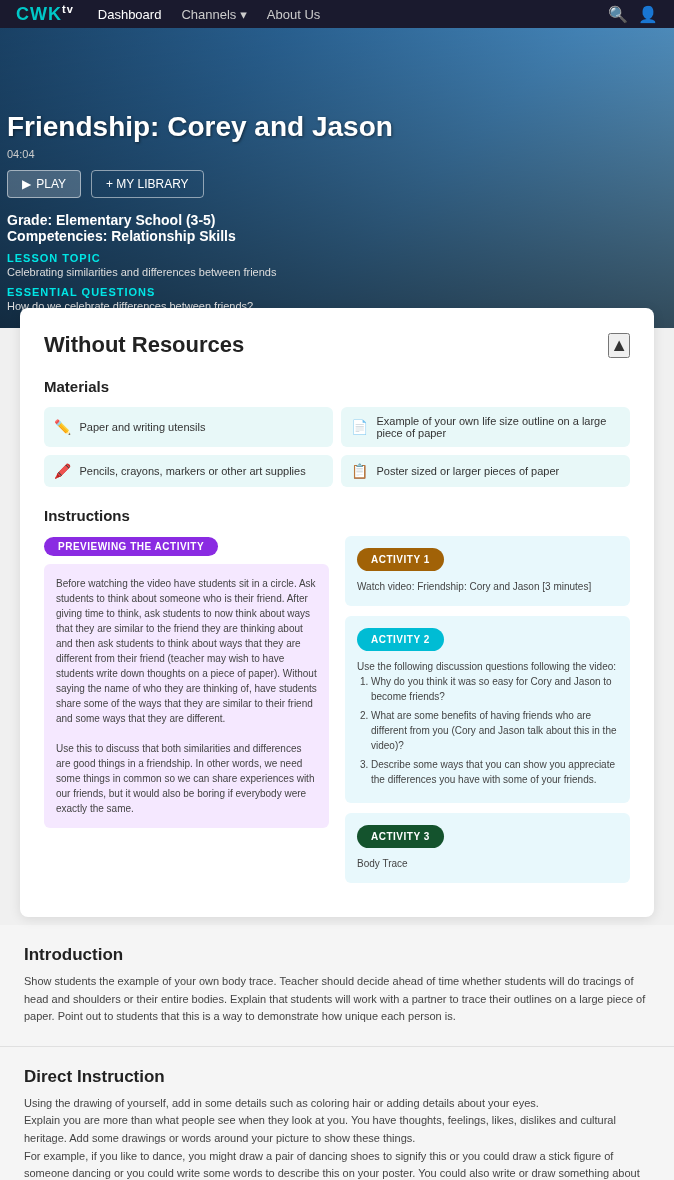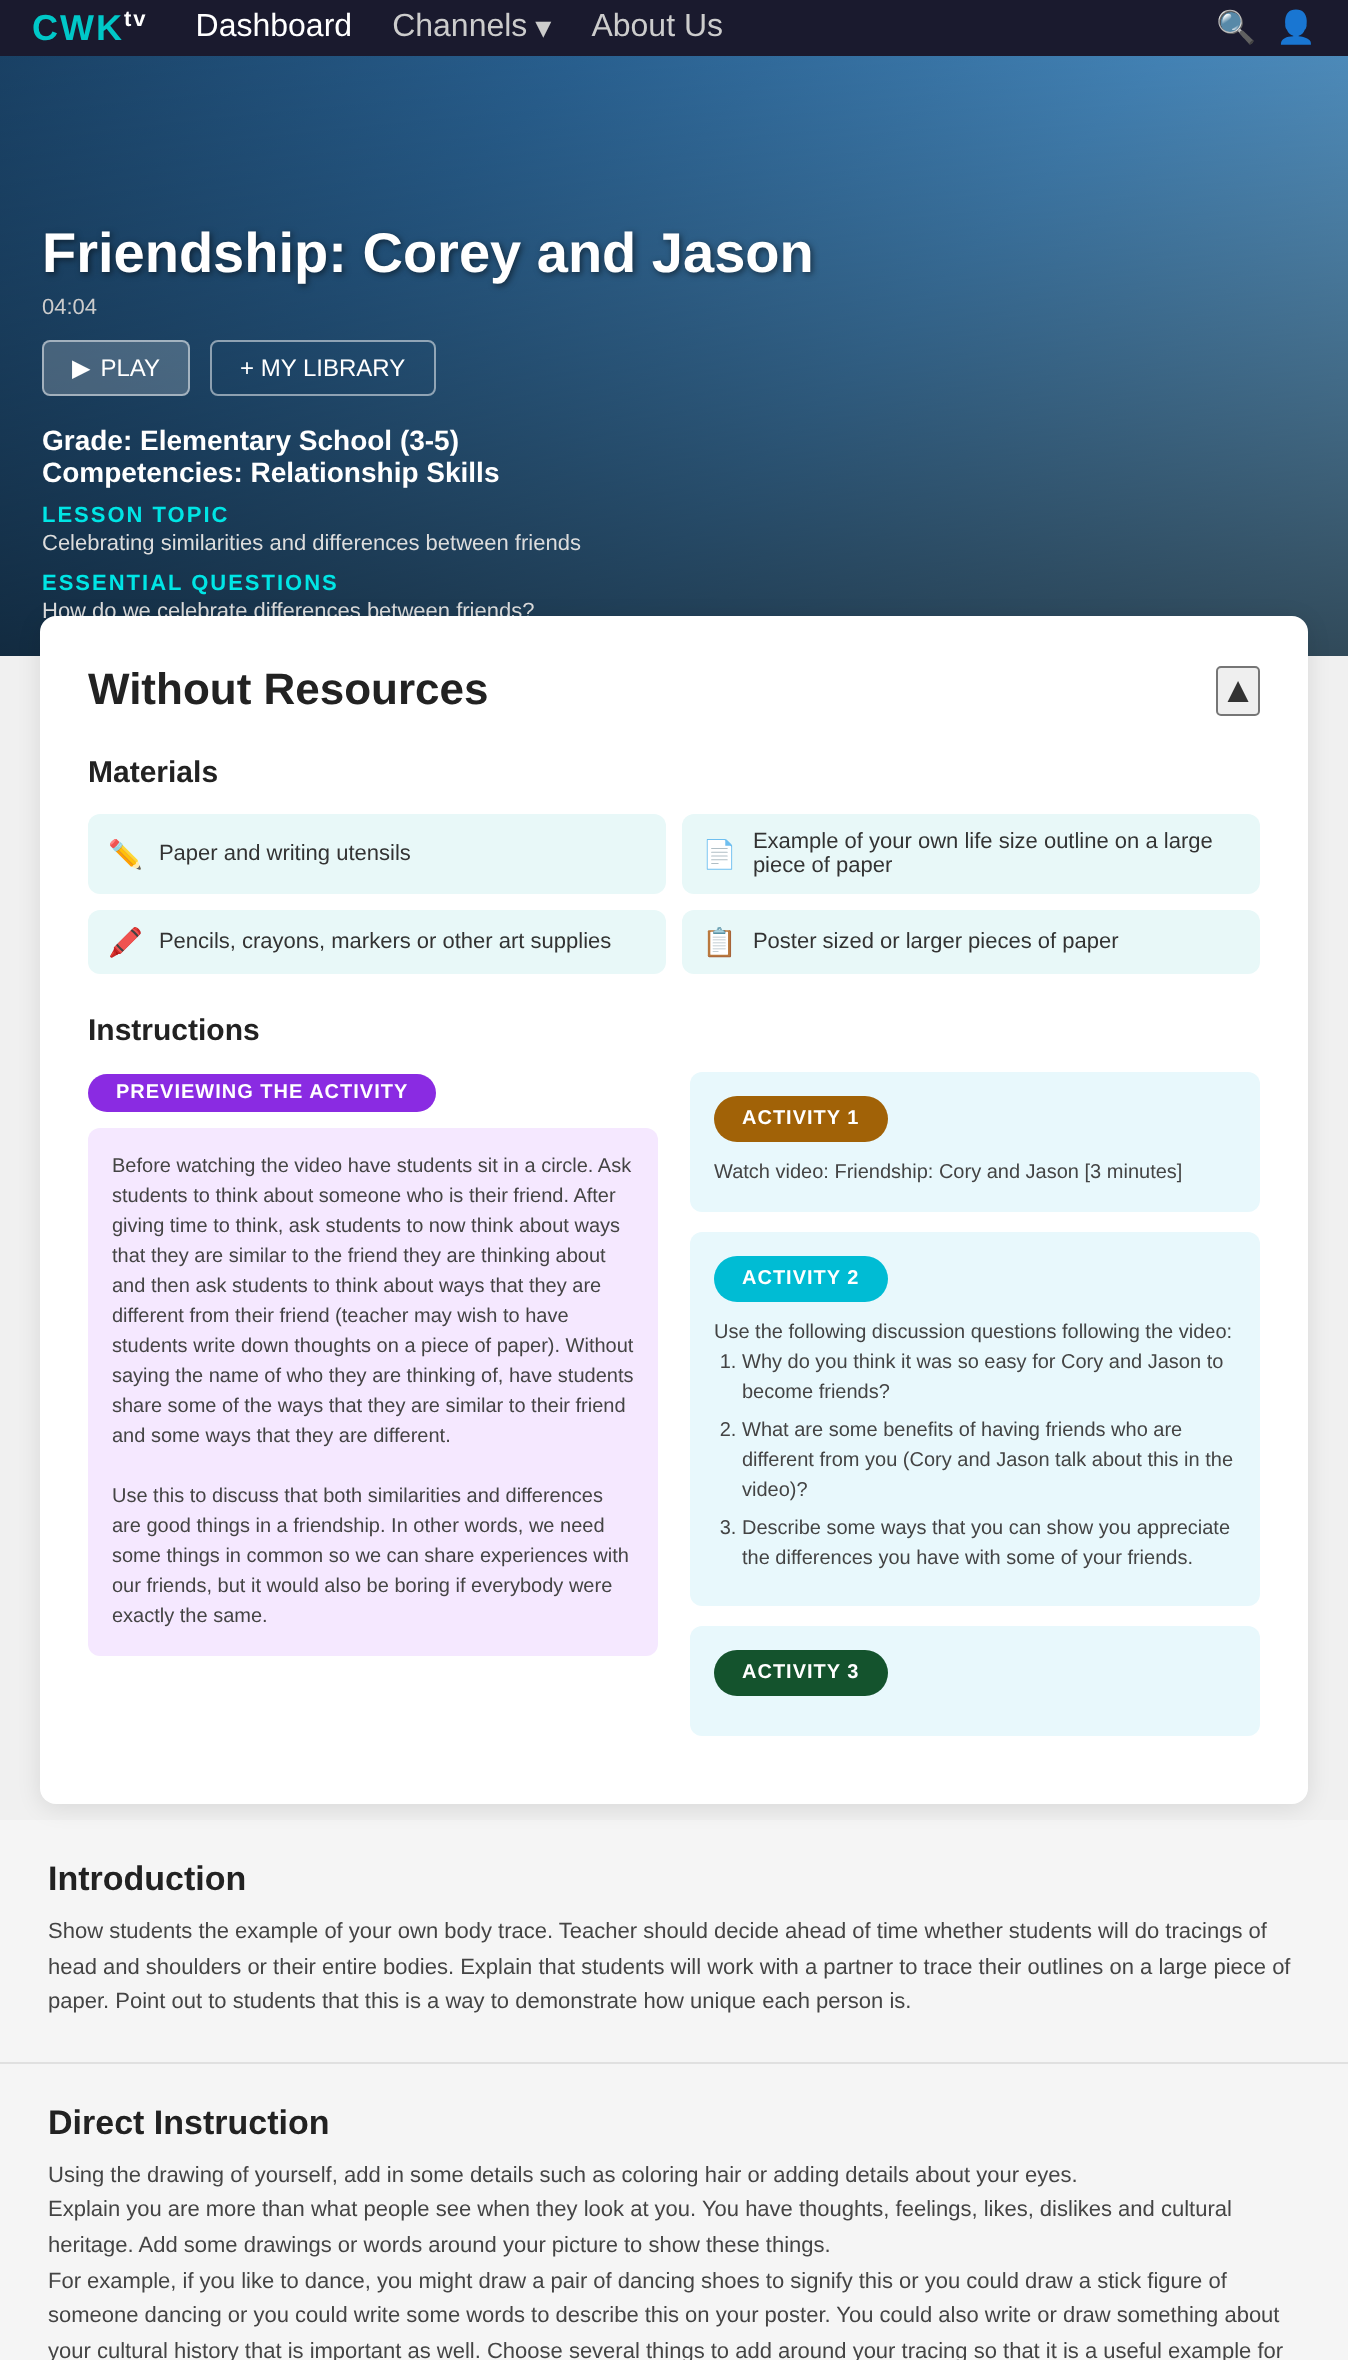--- a/index.html
+++ b/index.html
@@ -17,35 +17,35 @@
     }
     .nav-logo {
       color: #00c8c8;
       font-weight: bold;
       font-size: 18px;
       margin-right: 24px;
       letter-spacing: 1px;
     }
     .nav-logo span { color: #ffffff; font-size: 11px; vertical-align: super; }
     .nav-links { display: flex; gap: 20px; flex: 1; }
-    .nav-link { color: #ccc; font-size: 16px; text-decoration: none; display: flex; align-items: center; gap: 4px; }
+    .nav-link { color: #ccc; font-size: 13px; text-decoration: none; display: flex; align-items: center; gap: 4px; }
     .nav-link.active { color: #fff; }
     .nav-icons { display: flex; gap: 10px; align-items: center; }
     .nav-icon { color: #ccc; font-size: 16px; cursor: pointer; }
 
     
     .hero {
       position: relative;
       background: linear-gradient(135deg, #1a3a5c 0%, #2d5a8e 40%, #3a7abf 70%, #4a9ad4 100%);
       height: 300px;
       overflow: hidden;
       display: flex;
       flex-direction: column;
       justify-content: flex-end;
-      padding: 16px 21px;
+      padding: 16px 7px;
     }
     .hero-overlay {
       position: absolute; top: 0; left: 0; right: 0; bottom: 0;
       background: linear-gradient(to bottom, rgba(0,0,0,0.1) 0%, rgba(0,0,0,0.6) 100%);
     }
     .hero-bg-img {
       position: absolute; top: 0; left: 0; right: 0; bottom: 0;
       background: linear-gradient(135deg, #1c4870 0%, #2d6a9f 30%, #4a90c8 60%, #7ab8e0 100%);
     }
     .hero-content { position: relative; z-index: 2; }
@@ -261,20 +261,21 @@
           <span class="activity-tag tag-activity2">ACTIVITY 2</span>
           <div>Use the following discussion questions following the video:</div>
           <ol>
             <li>Why do you think it was so easy for Cory and Jason to become friends?</li>
             <li>What are some benefits of having friends who are different from you (Cory and Jason talk about this in the video)?</li>
             <li>Describe some ways that you can show you appreciate the differences you have with some of your friends.</li>
           </ol>
         </div>
         <div class="activity-box">
           <span class="activity-tag tag-activity3">ACTIVITY 3</span>
+          <div>Body Trace</div>
         </div>
       </div>
     </div>
   </div>
 
   <div style="background:#f0f0f0; padding: 0 0 20px 0; margin-top: 8px;">
     <div class="lesson-section">
       <div class="lesson-section-title">Introduction</div>
       <div class="lesson-section-text" style="white-space:pre-line;">Show students the example of your own body trace. Teacher should decide ahead of time whether students will do tracings of head and shoulders or their entire bodies. Explain that students will work with a partner to trace their outlines on a large piece of paper. Point out to students that this is a way to demonstrate how unique each person is.</div>
     </div>

